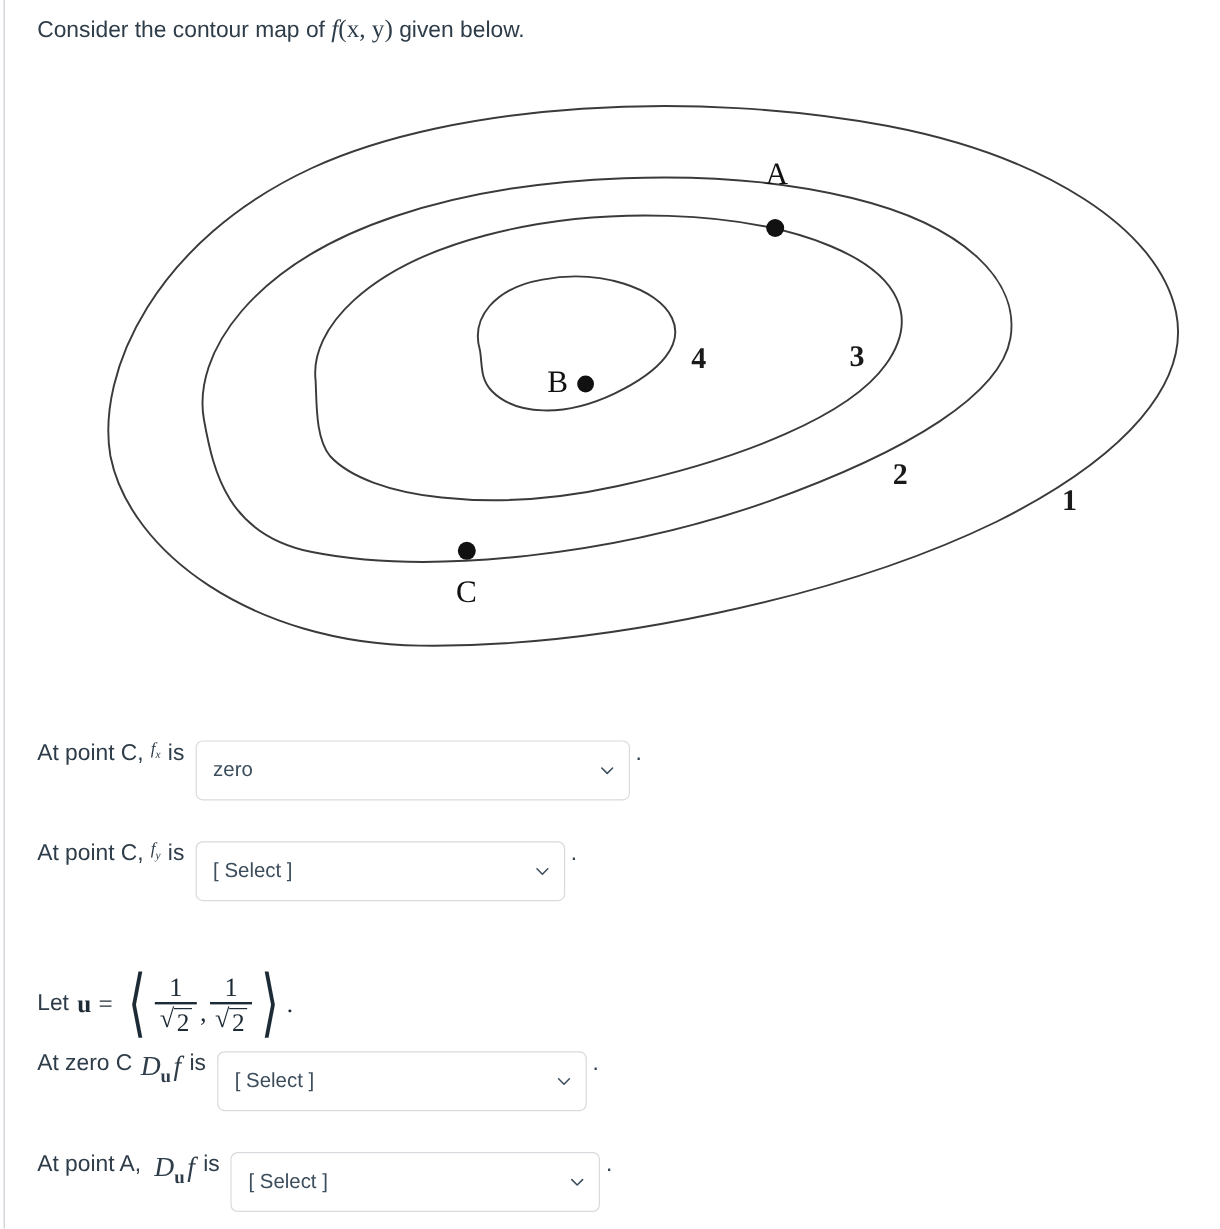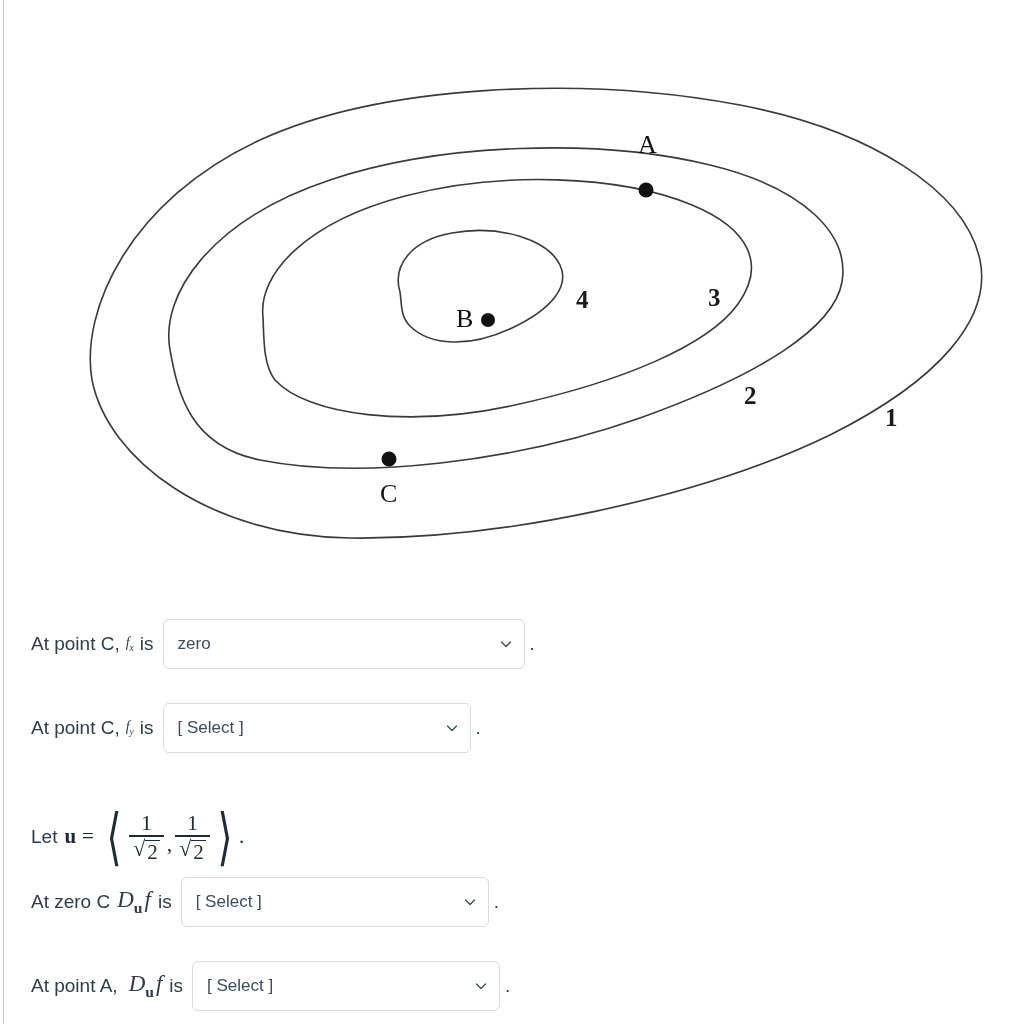--- a/index.html
+++ b/index.html
@@ -67,21 +67,21 @@
     position: absolute;
     font-family: "Liberation Serif", "DejaVu Serif", serif;
     font-size: 26px;
     color: #111111;
   }
 
   
   .qrow {
     position: absolute;
     display: flex;
-    align-items: center;
+    align-items: flex-start;
     white-space: nowrap;
   }
   .qtext {
     font-size: 19px;
     color: #2e3d49;
   }
   .sub {
     font-family: "Liberation Serif", "DejaVu Serif", serif;
     font-style: italic;
     font-size: 14px;
@@ -195,20 +195,25 @@
     margin: 0 2px;
   }
 </style>
 </head>
 <body>
 
 <div id="page">
 
   <div class="left-rule"></div>
 
+  <div class="prompt">
+    <span>Consider the contour map of</span>
+    <span class="mathserif"><span>f</span><span class="paren">(x, y)</span></span>
+    <span>given below.</span>
+  </div>
 
   <div id="figure">
     <svg width="940" height="510" viewBox="0 0 940 510">
       <g fill="none" stroke="#3a3a3a" stroke-width="1.6" stroke-linecap="round">
 
         <path d="M 32 320
                  C 20 250, 70 140, 200 80
                  C 320 25, 520 15, 680 45
                  C 810 70, 905 130, 920 200
                  C 932 258, 880 320, 770 375

